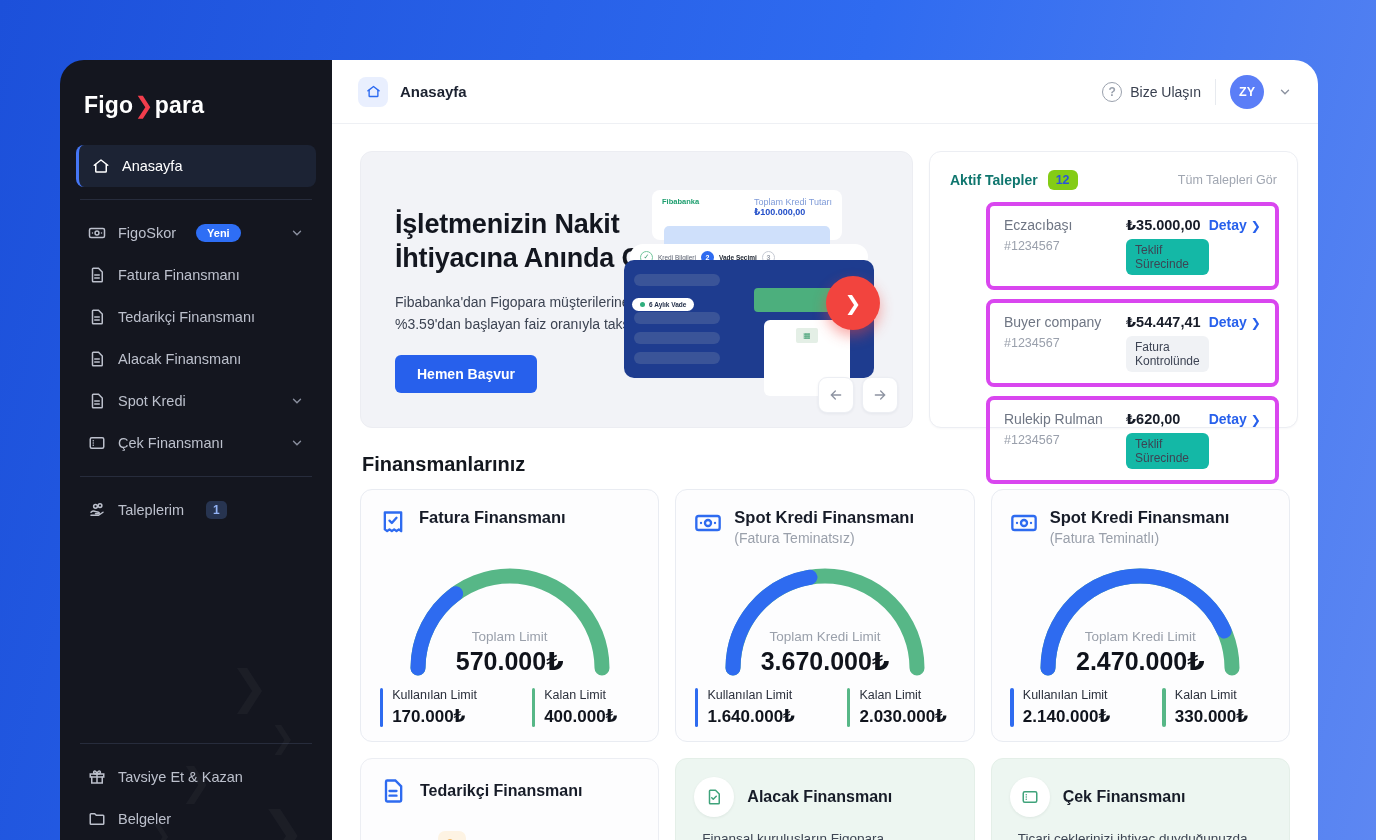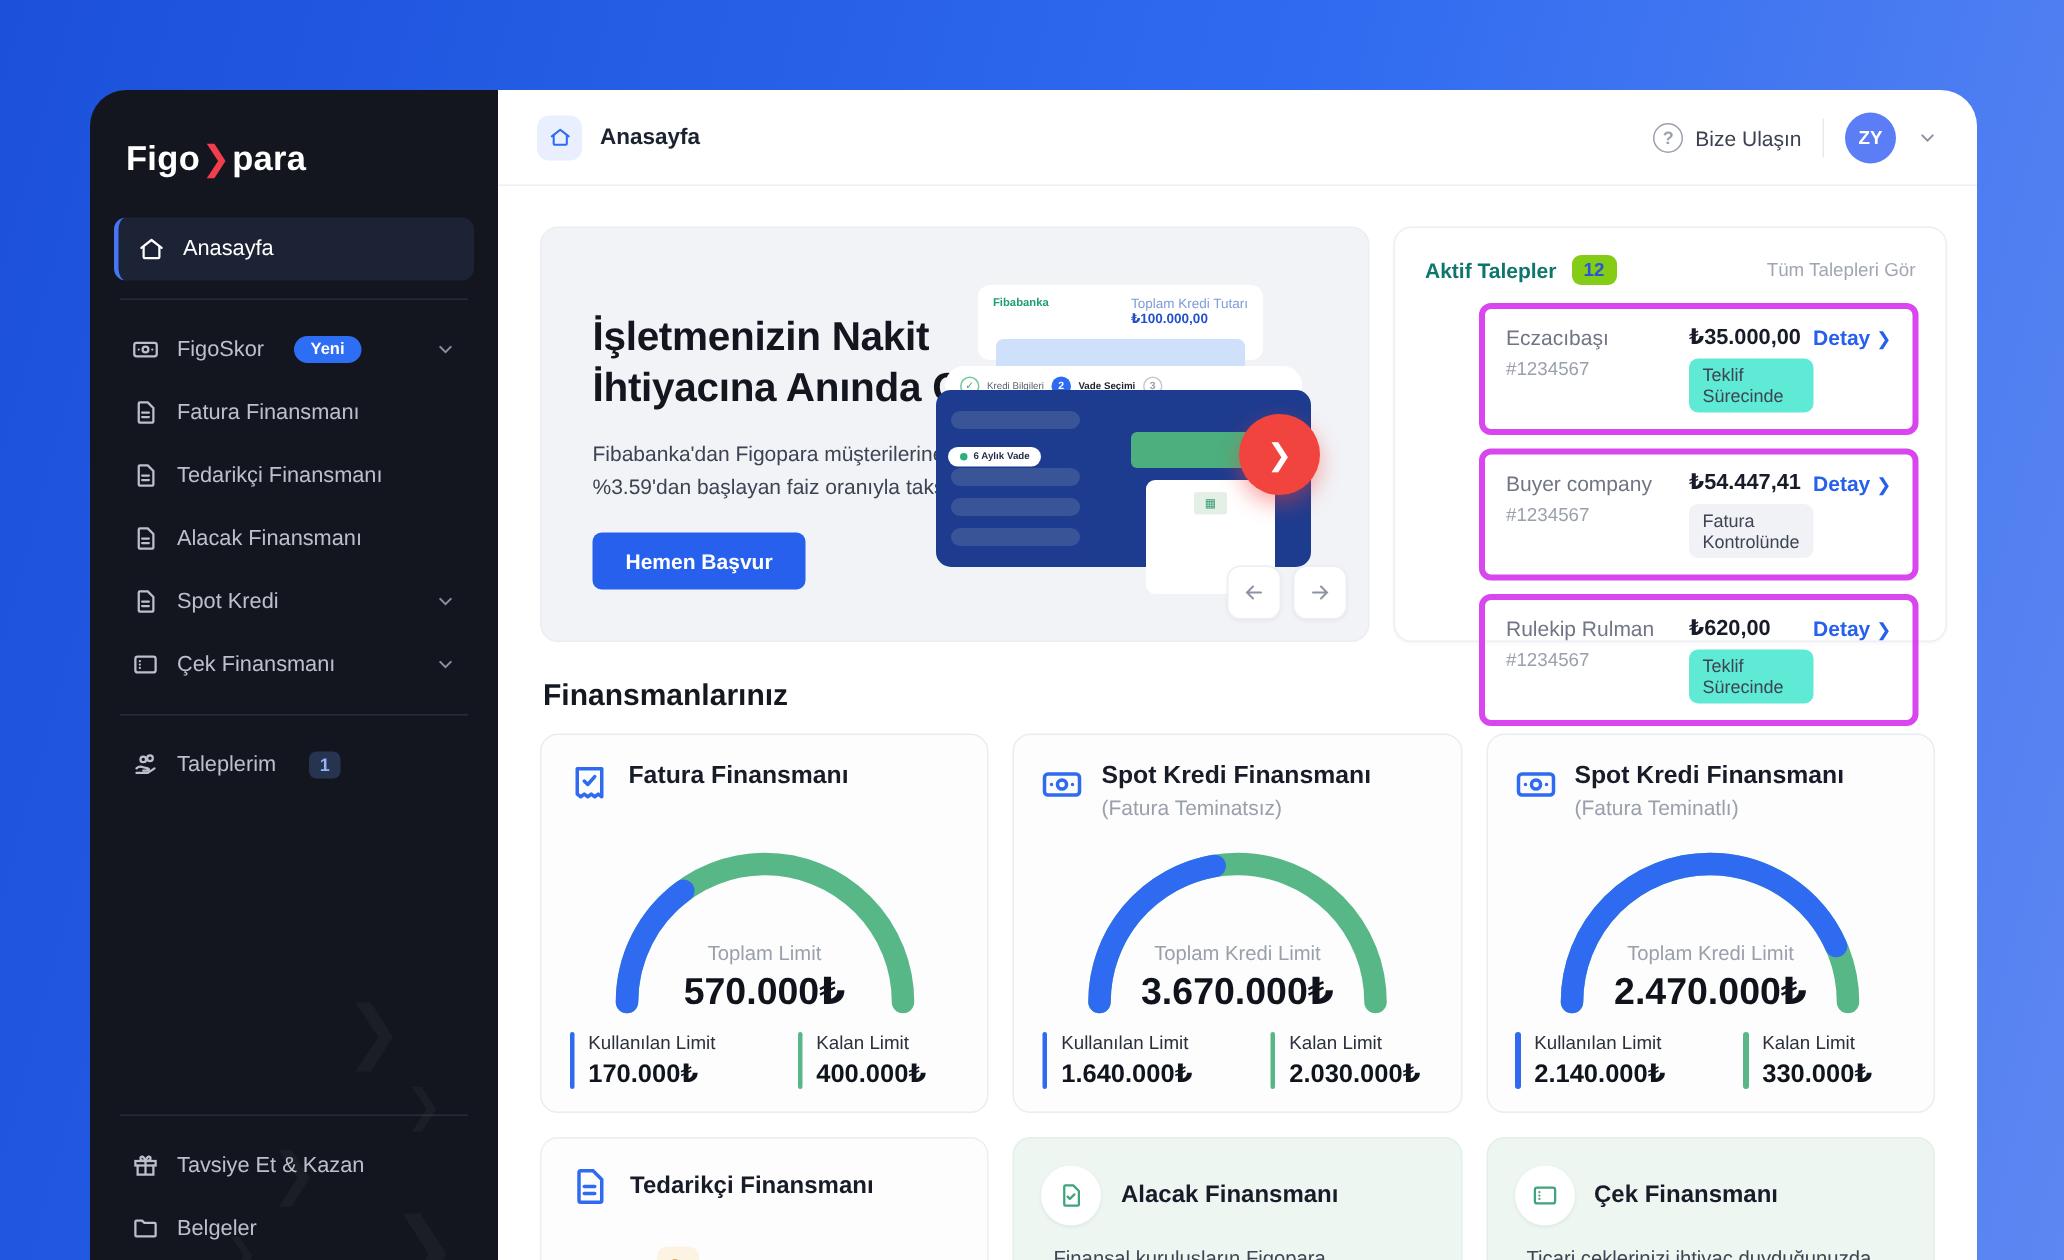--- a/index.html
+++ b/index.html
@@ -97,21 +97,21 @@
     border-radius:6px;padding:3px 8px;margin-left:10px;}
   .req-link{margin-left:auto;font-size:12.5px;color:#a0a6b1;cursor:pointer;}
   .req-row{border:4px solid #d946ef;border-radius:8px;padding:11px 14px;display:flex;
     align-items:flex-start;margin-bottom:9px;margin-left:38px;}
   .req-c1{width:118px;}
   .req-name{font-size:14px;color:#6f7684;}
   .req-ref{font-size:12.5px;color:#9aa0ac;margin-top:6px;}
   .req-c2{flex:1;padding-left:4px;}
   .req-amount{font-size:14.5px;font-weight:800;color:#171c28;}
   .status{display:inline-block;margin-top:6px;font-size:12px;color:#3d4454;border-radius:6px;padding:4px 9px;}
-  .status.blue{background:#5eead4;}
+  .status.blue{background:#14b8a6;}
   .status.gray{background:#f0f2f5;}
   .detay{font-size:14px;font-weight:700;color:#2760ec;cursor:pointer;white-space:nowrap;}
   .detay .a{font-size:12px;margin-left:4px;}
 
   
   .sec-title{font-size:20px;font-weight:700;color:#14181f;margin:25px 2px 13px;}
   .cards3{display:grid;grid-template-columns:repeat(3,1fr);gap:16px;}
   .gcard{background:#fdfdfe;border:1px solid #e9ecf2;border-radius:12px;padding:18px 18px 16px;height:253px;}
   .gcard-head{display:flex;gap:12px;min-height:48px;}
   .gicon{width:28px;height:28px;color:#2e6bf0;flex:0 0 auto;margin-top:1px;}

